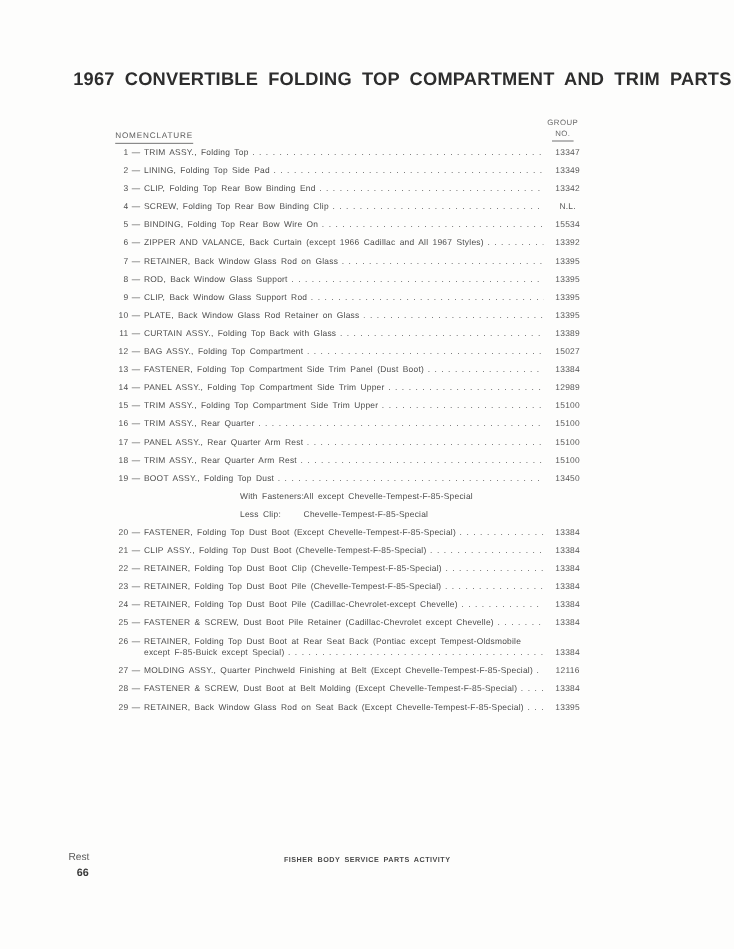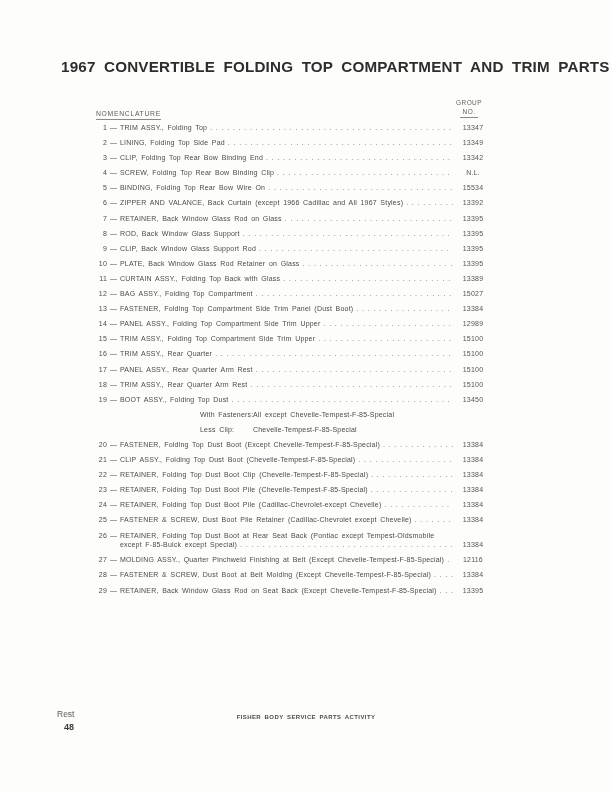--- a/index.html
+++ b/index.html
@@ -278,16 +278,16 @@
       <div class="row">
         <span class="num">29</span>
         <span class="dash">—</span>
         <span class="desc">RETAINER, Back Window Glass Rod on Seat Back (Except Chevelle-Tempest-F-85-Special)</span>
         <span class="dots">. . . . . . . . . . . . . . . . . . . . . . . . . . . . . . . . . . . . . . . . . . . . . . . . . . . . . . . . . . . . . . . . . . . . . . . . . . . . . . . . . . . . . . . . . . . . . . . . . . . . . . . . . . . . . . . . . . . . . . . . . . . . . . . . . . . . . . . . . . . . . . . . . . . . . . . . . . . . . . . . . . . . . . . . . . . . . . . . . . . . . . . . . . . . . . . . . . . . . . . . </span>
         <span class="group">13395</span>
       </div>
     </div>
 
   <div class="footer-page-label">Rest</div>
-  <div class="footer-page-number">48</div>
+  <div class="footer-page-number">66</div>
   <div class="footer-center">FISHER BODY SERVICE PARTS ACTIVITY</div>
 
 </div>
 
 </body></html>

